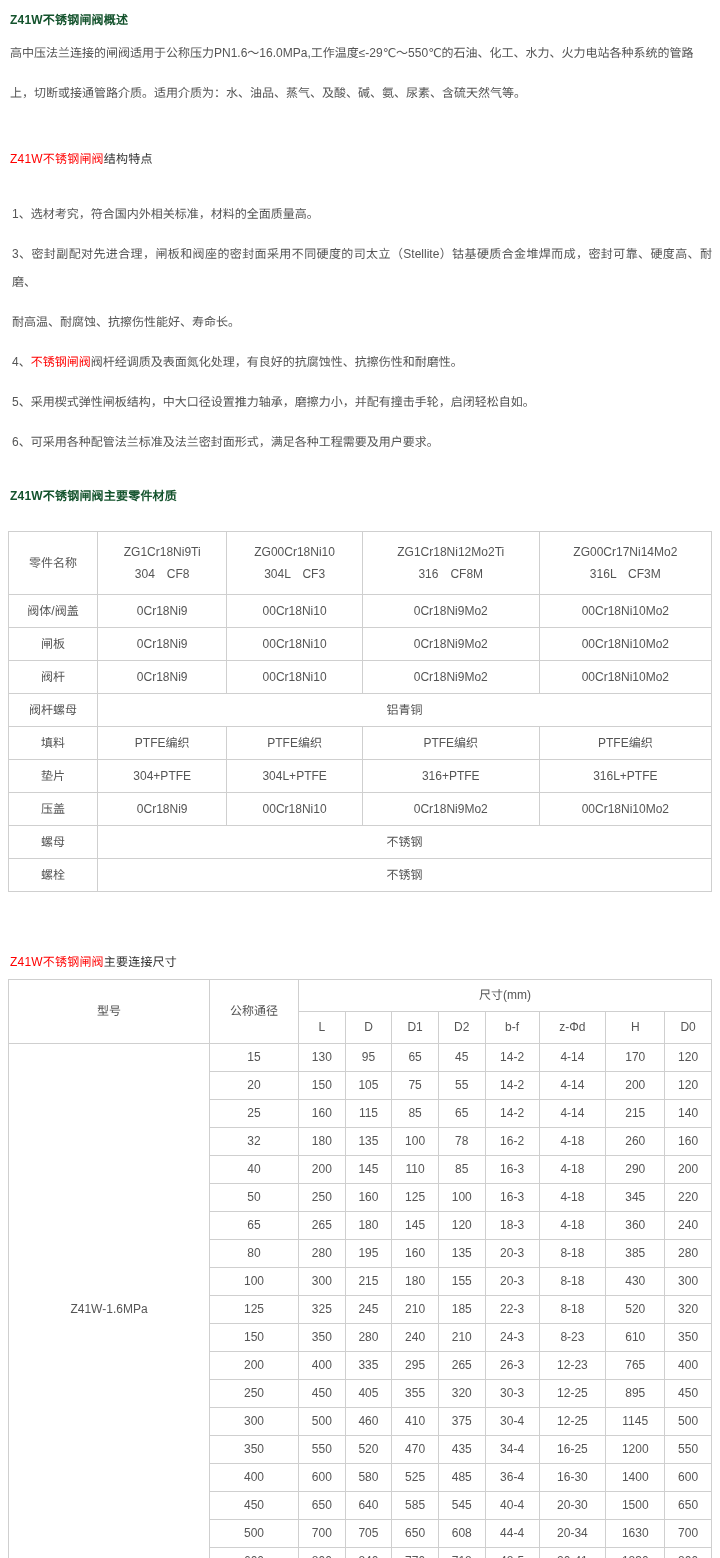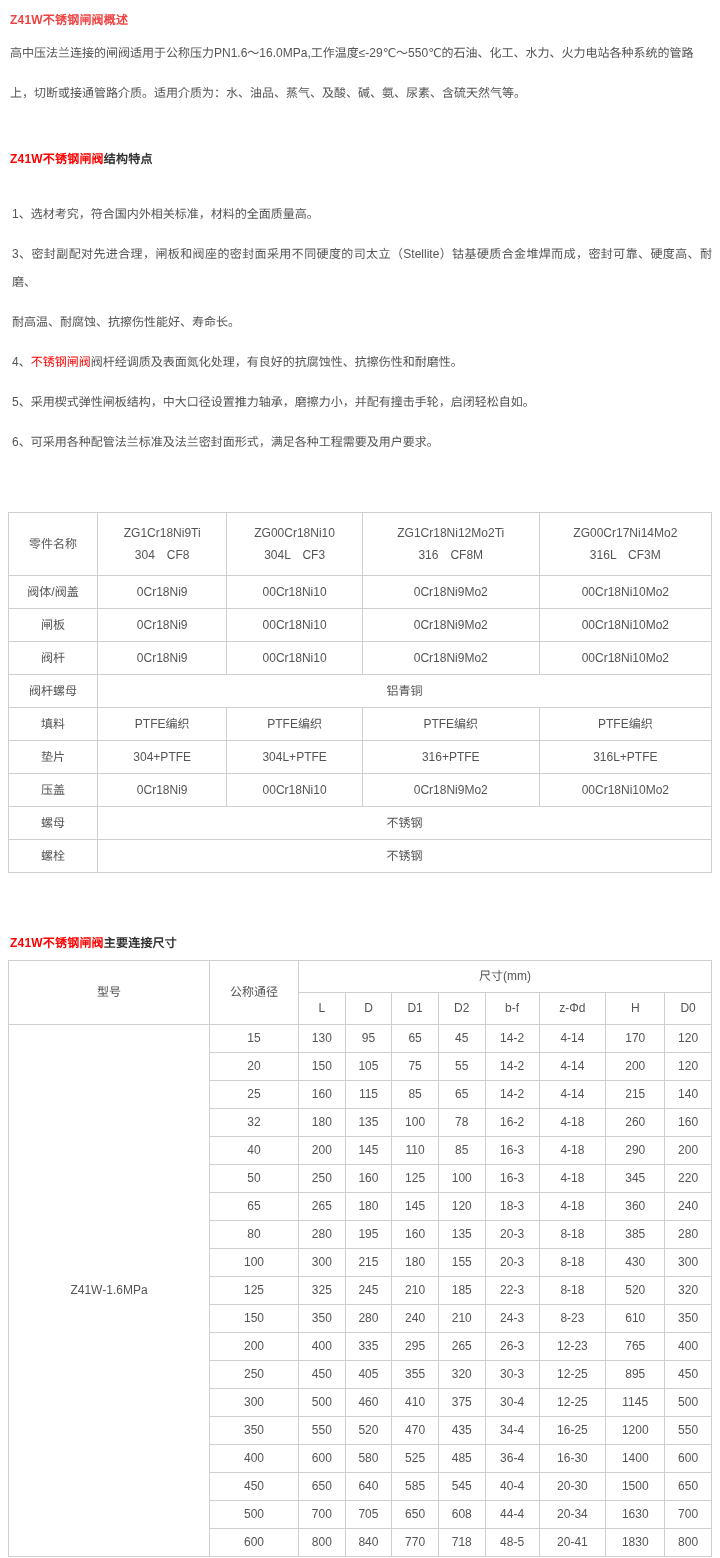--- a/index.html
+++ b/index.html
@@ -16,26 +16,26 @@
   .page {
     width: 720px;
     box-sizing: border-box;
     padding: 8px 8px 14px 8px;
   }
 
   
   .h-dark {
     font-weight: bold;
     font-size: 12px;
-    color: #ef4444;
+    color: #14532d;
     margin: 2px 0 12px 2px;
     letter-spacing: 0.2px;
   }
   .h-red {
-    font-weight: bold;
+    font-weight: normal;
     font-size: 12px;
     color: #333333;
     margin: 24px 0 14px 2px;
     letter-spacing: 0.2px;
   }
   .h-red .rd { color: #ff0000; }
 
   
   .para {
     font-size: 12px;
@@ -105,20 +105,21 @@
         <span>4、</span><span class="rd">不锈钢闸阀</span><span>阀杆经调质及表面氮化处理，有良好的抗腐蚀性、抗擦伤性和耐磨性。</span>
       </p>
       <p class="para">5、采用楔式弹性闸板结构，中大口径设置推力轴承，磨擦力小，并配有撞击手轮，启闭轻松自如。</p>
       <p class="para">6、可采用各种配管法兰标准及法兰密封面形式，满足各种工程需要及用户要求。</p>
     </div>
   </div>
 
   <div class="gap-lg"></div>
 
   <div>
+    <div class="h-dark" style="margin-bottom:0">Z41W不锈钢闸阀主要零件材质</div>
     <div class="gap-lg"></div>
     <table class="mat-table">
       <tbody>
         <tr>
           <td class="name-col hdr-cell">零件名称</td>
           <td class="hdr-cell">
             <div>ZG1Cr18Ni9Ti</div>
             <div>304　CF8</div>
           </td>
           <td class="hdr-cell">

